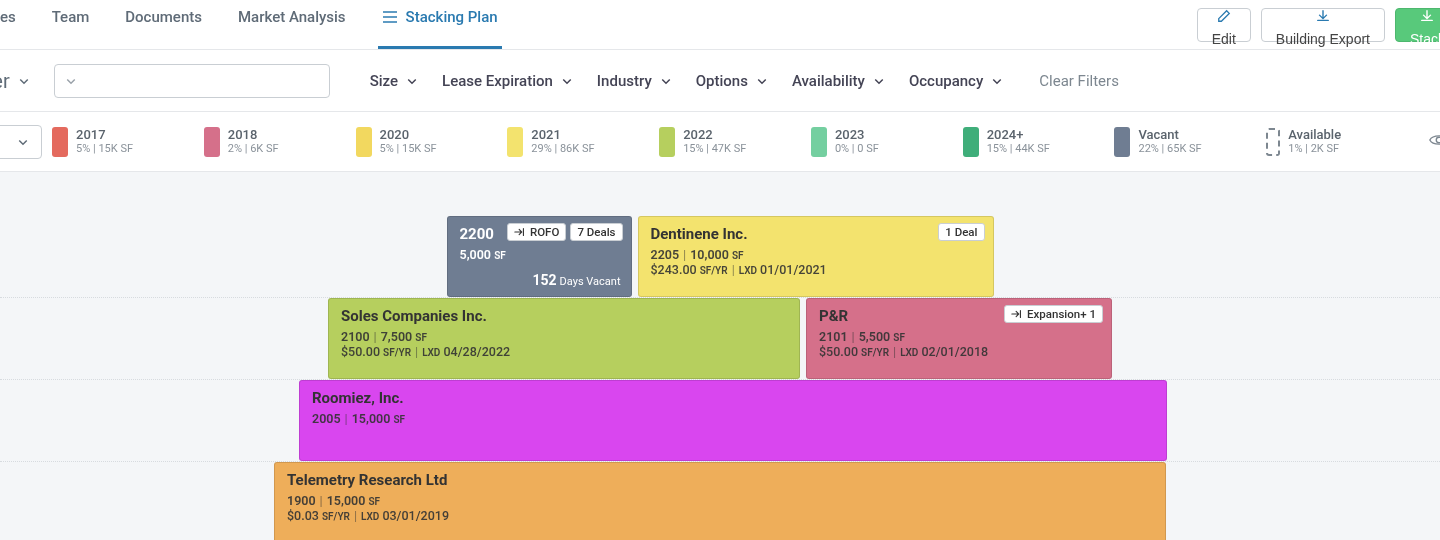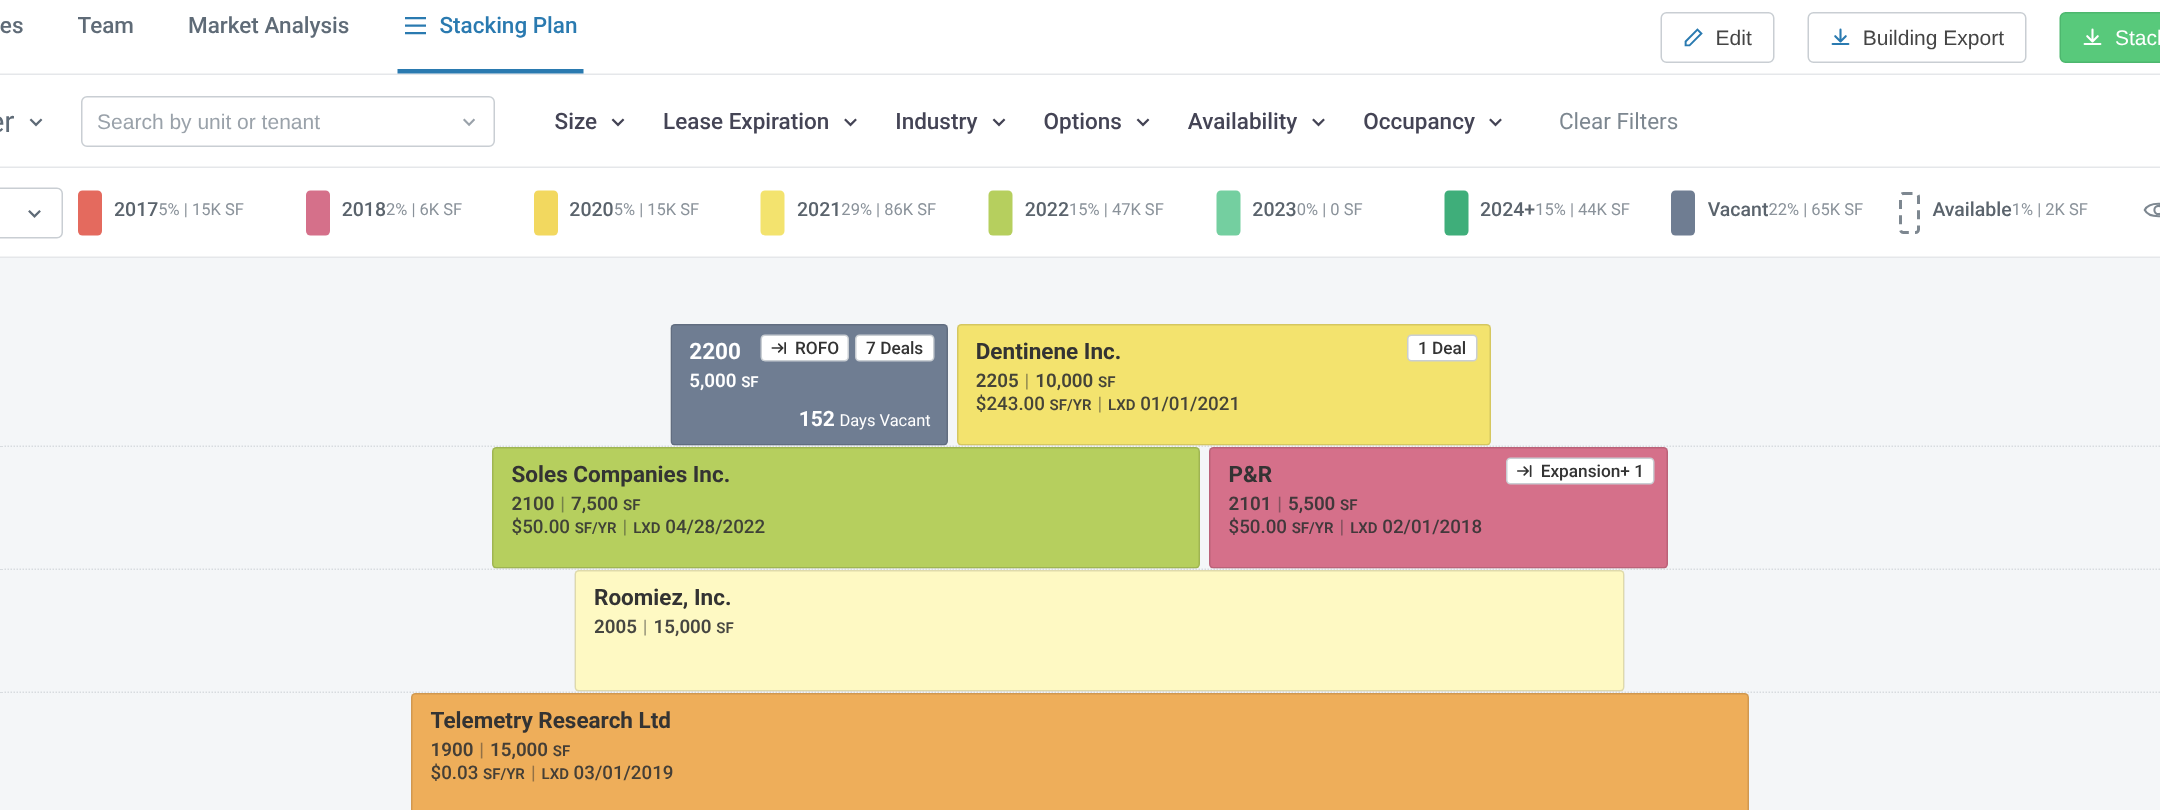--- a/index.html
+++ b/index.html
@@ -32,21 +32,21 @@
     position: relative;
   }
   .tab.active { color: #2a7ab0; border-bottom: 3px solid #2a7ab0; }
   .tab .icon { display:inline-flex; }
   .topbar .spacer { flex: 1; }
   .btn {
     display: inline-flex; align-items: center; gap: 8px;
     height: 34px; padding: 0 14px;
     border-radius: 4px; border: 1px solid #c9ced3;
     background: #fff; color: #444; font-size: 14px; font-weight: 500;
-    cursor: pointer; margin-left: 22px;
+    cursor: pointer; margin-left: 10px; flex-direction: column;
   }
   .btn .icon { color: #2a7ab0; display:inline-flex; }
   .btn.green { background: #58c97b; border-color: #4db76e; color: #fff; }
   .btn.green .icon { color: #fff; }
 
   
   .filterbar {
     display: flex; align-items: center;
     height: 62px;
     padding: 0 12px 0 0;
@@ -86,21 +86,21 @@
   }
   .small-dd {
     width: 82px; height: 34px; border: 1px solid #c9ced3; border-radius: 4px;
     display: flex; align-items: center; justify-content: flex-end; padding-right: 12px;
     color: #5f6b77; cursor: pointer;
   }
   .legend-items { display: flex; flex: 1; align-items: center; gap: 0; }
   .legend-item { display: flex; align-items: center; gap: 8px; flex: 1; cursor: default; }
   .swatch { width: 16px; height: 30px; border-radius: 3px; flex-shrink: 0; }
   .swatch.dashed { border: 2px dashed #7d8790; background: transparent !important; width: 14px; height: 28px; }
-  .legend-texts { display: flex; flex-direction: row; line-height: 1.15; }
+  .legend-texts { display: flex; flex-direction: column; line-height: 1.15; }
   .legend-label { font-size: 13px; color: #5a636c; font-weight: 500; }
   .legend-sub { font-size: 11px; color: #8a929a; }
   .eye-icon { color: #7d8790; cursor: pointer; margin-right: -4px; }
 
   
   .stack-area {
     background: #f4f6f8;
     height: calc(540px - 50px - 62px - 60px);
     position: relative;
     padding-top: 44px;
@@ -150,20 +150,23 @@
 </head>
 <body>
 
 <div class="topbar">
   <div class="tabs">
     <div class="tab">
         <span>aces</span>
       </div>
     <div class="tab">
         <span>Team</span>
+      </div>
+    <div class="tab">
+        <span>Documents</span>
       </div>
     <div class="tab">
         <span>Market Analysis</span>
       </div>
     <div class="tab active">
       <span class="icon">
         <svg width="16" height="16" viewBox="0 0 16 16">
             <g stroke="#2a7ab0" stroke-width="1.5" fill="none">
               <line x1="1" y1="3" x2="15" y2="3"></line>
               <line x1="1" y1="8" x2="15" y2="8"></line>
@@ -202,21 +205,20 @@
 </div>
 
 <div class="filterbar">
   <div class="building-select">
     <span>s Tower</span>
     <svg class="chev" viewBox="0 0 16 16">
         <path d="M3 6 L8 11 L13 6"></path>
       </svg>
   </div>
   <div class="search-box">
-    <input type="text" placeholder="Search by unit or tenant" style="">
     <svg class="chev" viewBox="0 0 16 16">
         <path d="M3 6 L8 11 L13 6"></path>
       </svg>
   </div>
   <div class="filters">
     <div class="filter-item">
         <span>Size</span>
         <svg class="chev" viewBox="0 0 16 16">
           <path d="M3 6 L8 11 L13 6"></path>
         </svg>
@@ -396,21 +398,21 @@
       <div class="line2 muted">
         <span>2101</span><span class="divider">|</span><span>5,500</span> <span class="sf-sm">SF</span>
       </div>
       <div class="line3 muted">
         <span>$50.00</span> <span class="sf-sm">SF/YR</span><span class="divider">|</span><span class="sf-sm">LXD</span> <span>02/01/2018</span>
       </div>
     </div>
   </div>
 
   <div class="floor-row">
-    <div class="unit" style="width: 700px; background: #fef9c3; margin-left: 26px;">
+    <div class="unit" style="width: 868px; background: #d946ef; margin-left: 26px;">
       <div class="title">Roomiez, Inc.</div>
       <div class="line2 muted">
         <span>2005</span><span class="divider">|</span><span>15,000</span> <span class="sf-sm">SF</span>
       </div>
     </div>
   </div>
 
   <div class="floor-row">
     <div class="unit" style="width: 892px; background: rgb(238, 174, 90);">
       <div class="title">Telemetry Research Ltd</div>

